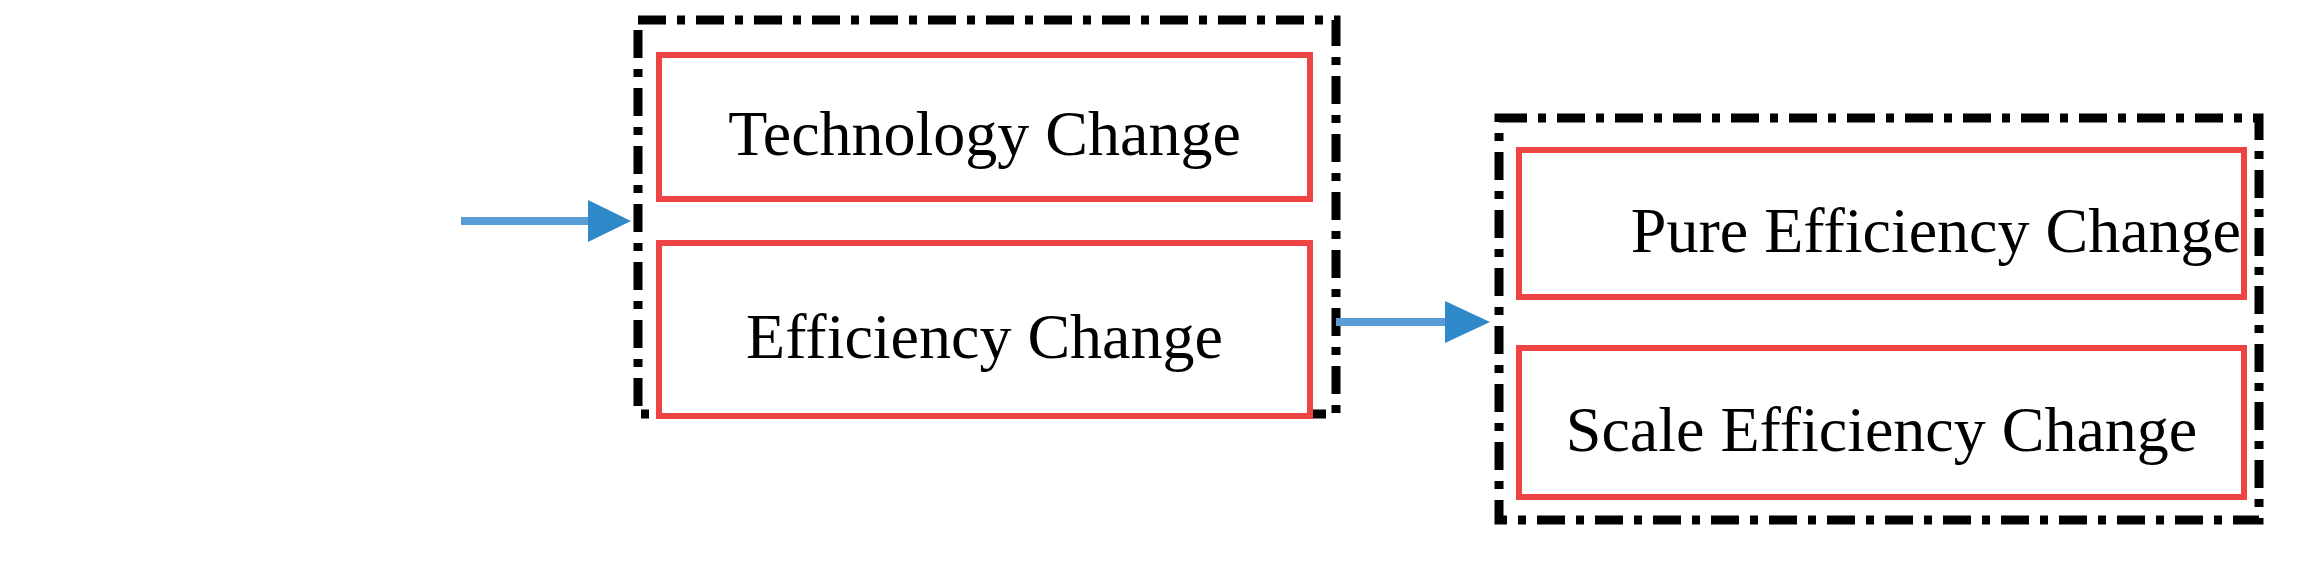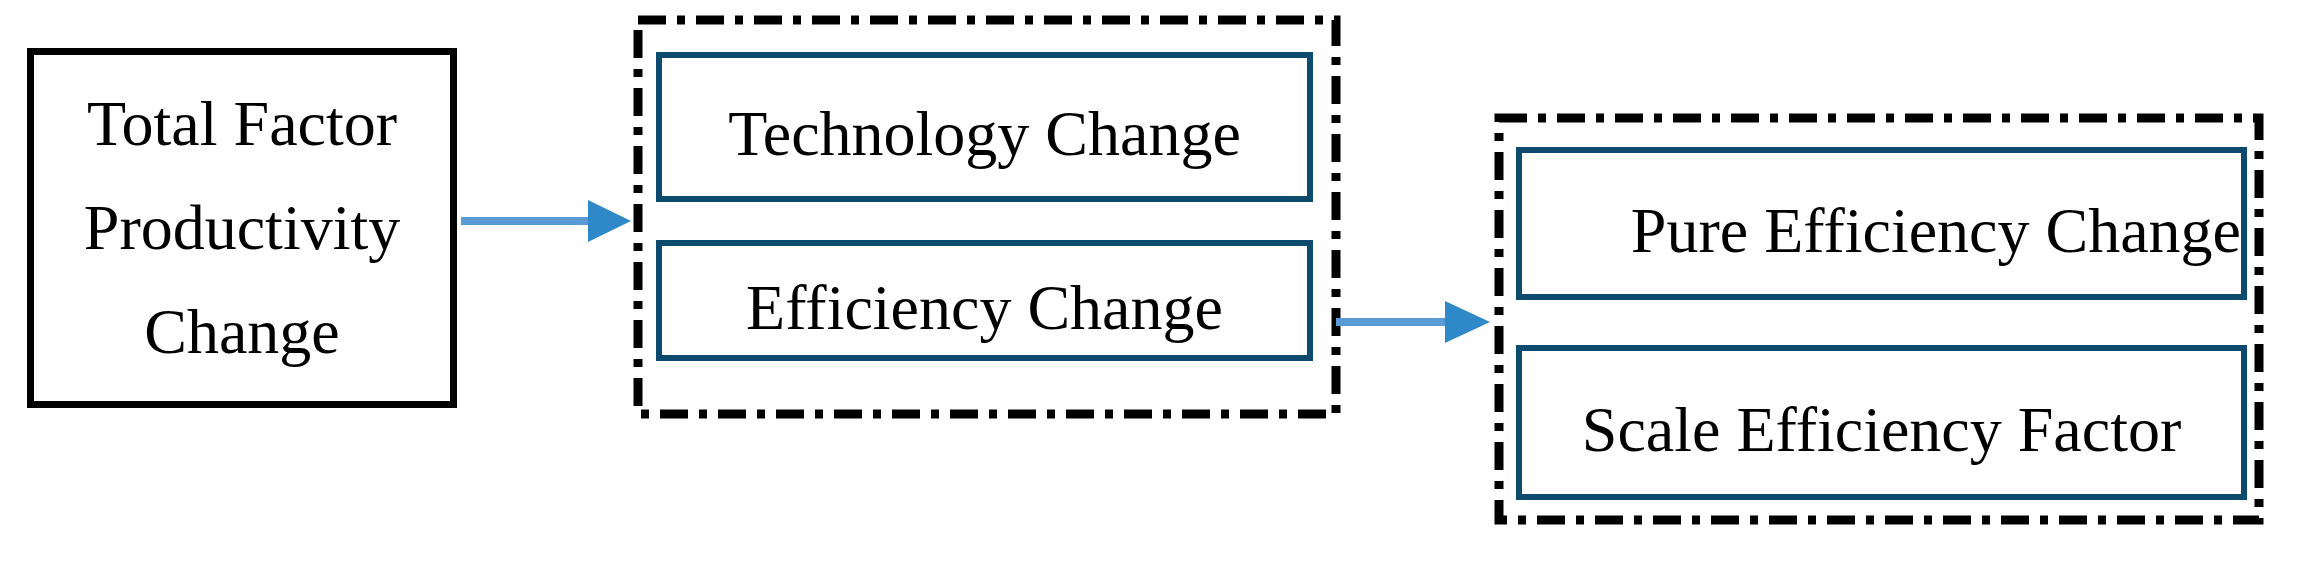--- a/index.html
+++ b/index.html
@@ -19,54 +19,49 @@
   .node {
     position: absolute;
     box-sizing: border-box;
     background: #ffffff;
     display: flex;
     align-items: center;
     justify-content: center;
     text-align: center;
   }
   .node.solid-thick { border: 7px solid #000000; }
-  .node.solid-thin  { border: 6px solid #0c4a6e; }
+  .node.solid-thin  { border: 6px solid #ef4444; }
   .tfp-box {
     left: 27px; top: 48px; width: 430px; height: 360px;
     flex-direction: column;
     font-size: 64px;
     line-height: 104px;
   }
   .inner-label {
     font-size: 64px;
     line-height: 1.0;
     padding-top: 14px;
     white-space: nowrap;
   }
   .tech-box  { left: 656px;  top: 52px;  width: 657px; height: 150px; }
-  .eff-box   { left: 656px;  top: 240px; width: 657px; height: 121px; }
+  .eff-box   { left: 656px;  top: 240px; width: 657px; height: 179px; }
   .pure-box  { left: 1516px; top: 147px; width: 731px; height: 153px; justify-content: flex-end; }
   .scale-box { left: 1516px; top: 345px; width: 731px; height: 155px; }
   .dash-group { position: absolute; }
   .dash-mid   { left: 633px;  top: 15px;  }
   .dash-right { left: 1494px; top: 113px; }
   .arrow-svg { position: absolute; }
   .arrow-1 { left: 455px;  top: 196px; }
   .arrow-2 { left: 1330px; top: 297px; }
 </style>
 </head>
 <body>
 
 <div class="canvas">
 
-  <div class="node solid-thick tfp-box">
-    <div>Total Factor</div>
-    <div>Productivity</div>
-    <div>Change</div>
-  </div>
 
   <svg class="arrow-svg arrow-1" width="180" height="50" viewBox="0 0 180 50">
     <line x1="6" y1="25" x2="138" y2="25" stroke-width="8" stroke="#5b9bd5"></line>
     <polygon points="133,4 133,46 176,25" fill="#2f88c8"></polygon>
   </svg>
 
   <svg class="dash-group dash-mid" width="708" height="404" viewBox="0 0 708 404">
     <rect x="5" y="5" width="698" height="394" fill="none" stroke-width="9" stroke-dasharray="28 11 8 11" stroke="#000000"></rect>
   </svg>
 
@@ -85,16 +80,16 @@
 
   <svg class="dash-group dash-right" width="770" height="412" viewBox="0 0 770 412">
     <rect x="5" y="5" width="760" height="402" fill="none" stroke-width="9" stroke-dasharray="28 11 8 11" stroke="#000000"></rect>
   </svg>
 
   <div class="node solid-thin pure-box">
     <span class="inner-label">Pure Efficiency Change</span>
   </div>
 
   <div class="node solid-thin scale-box">
-    <span class="inner-label">Scale Efficiency Factor</span>
+    <span class="inner-label">Scale Efficiency Change</span>
   </div>
 
 </div>
 
 </body></html>

